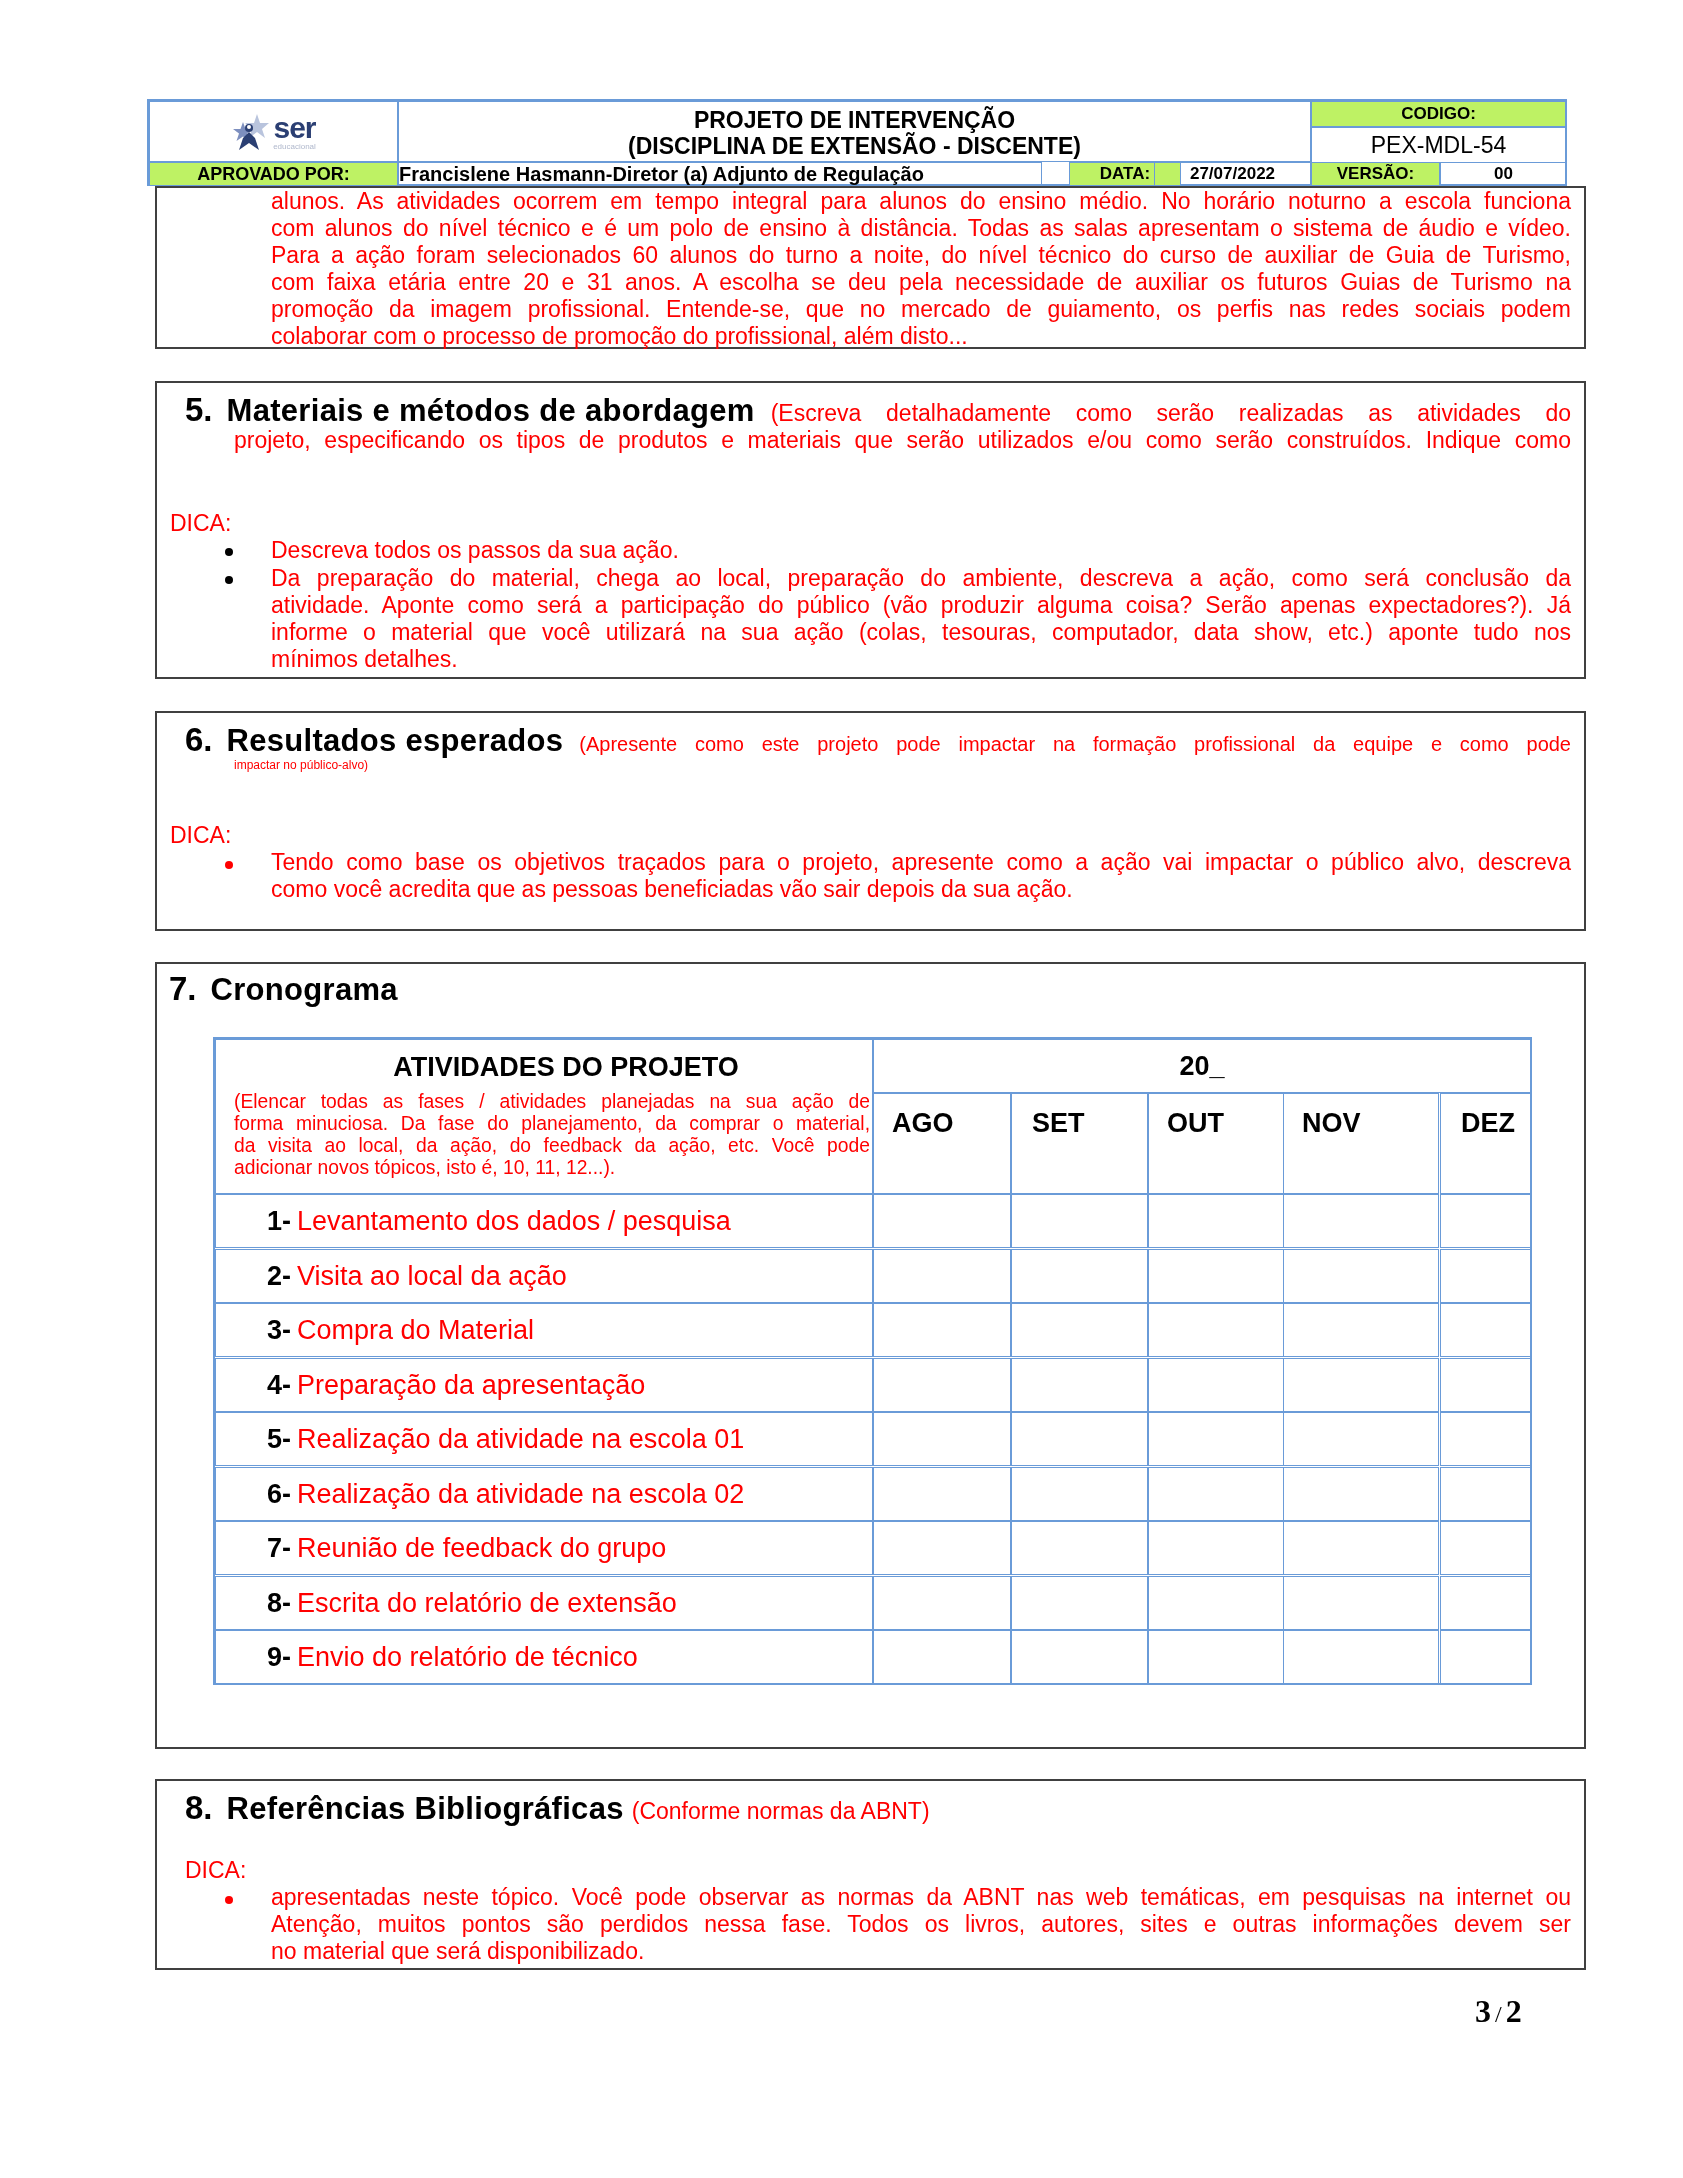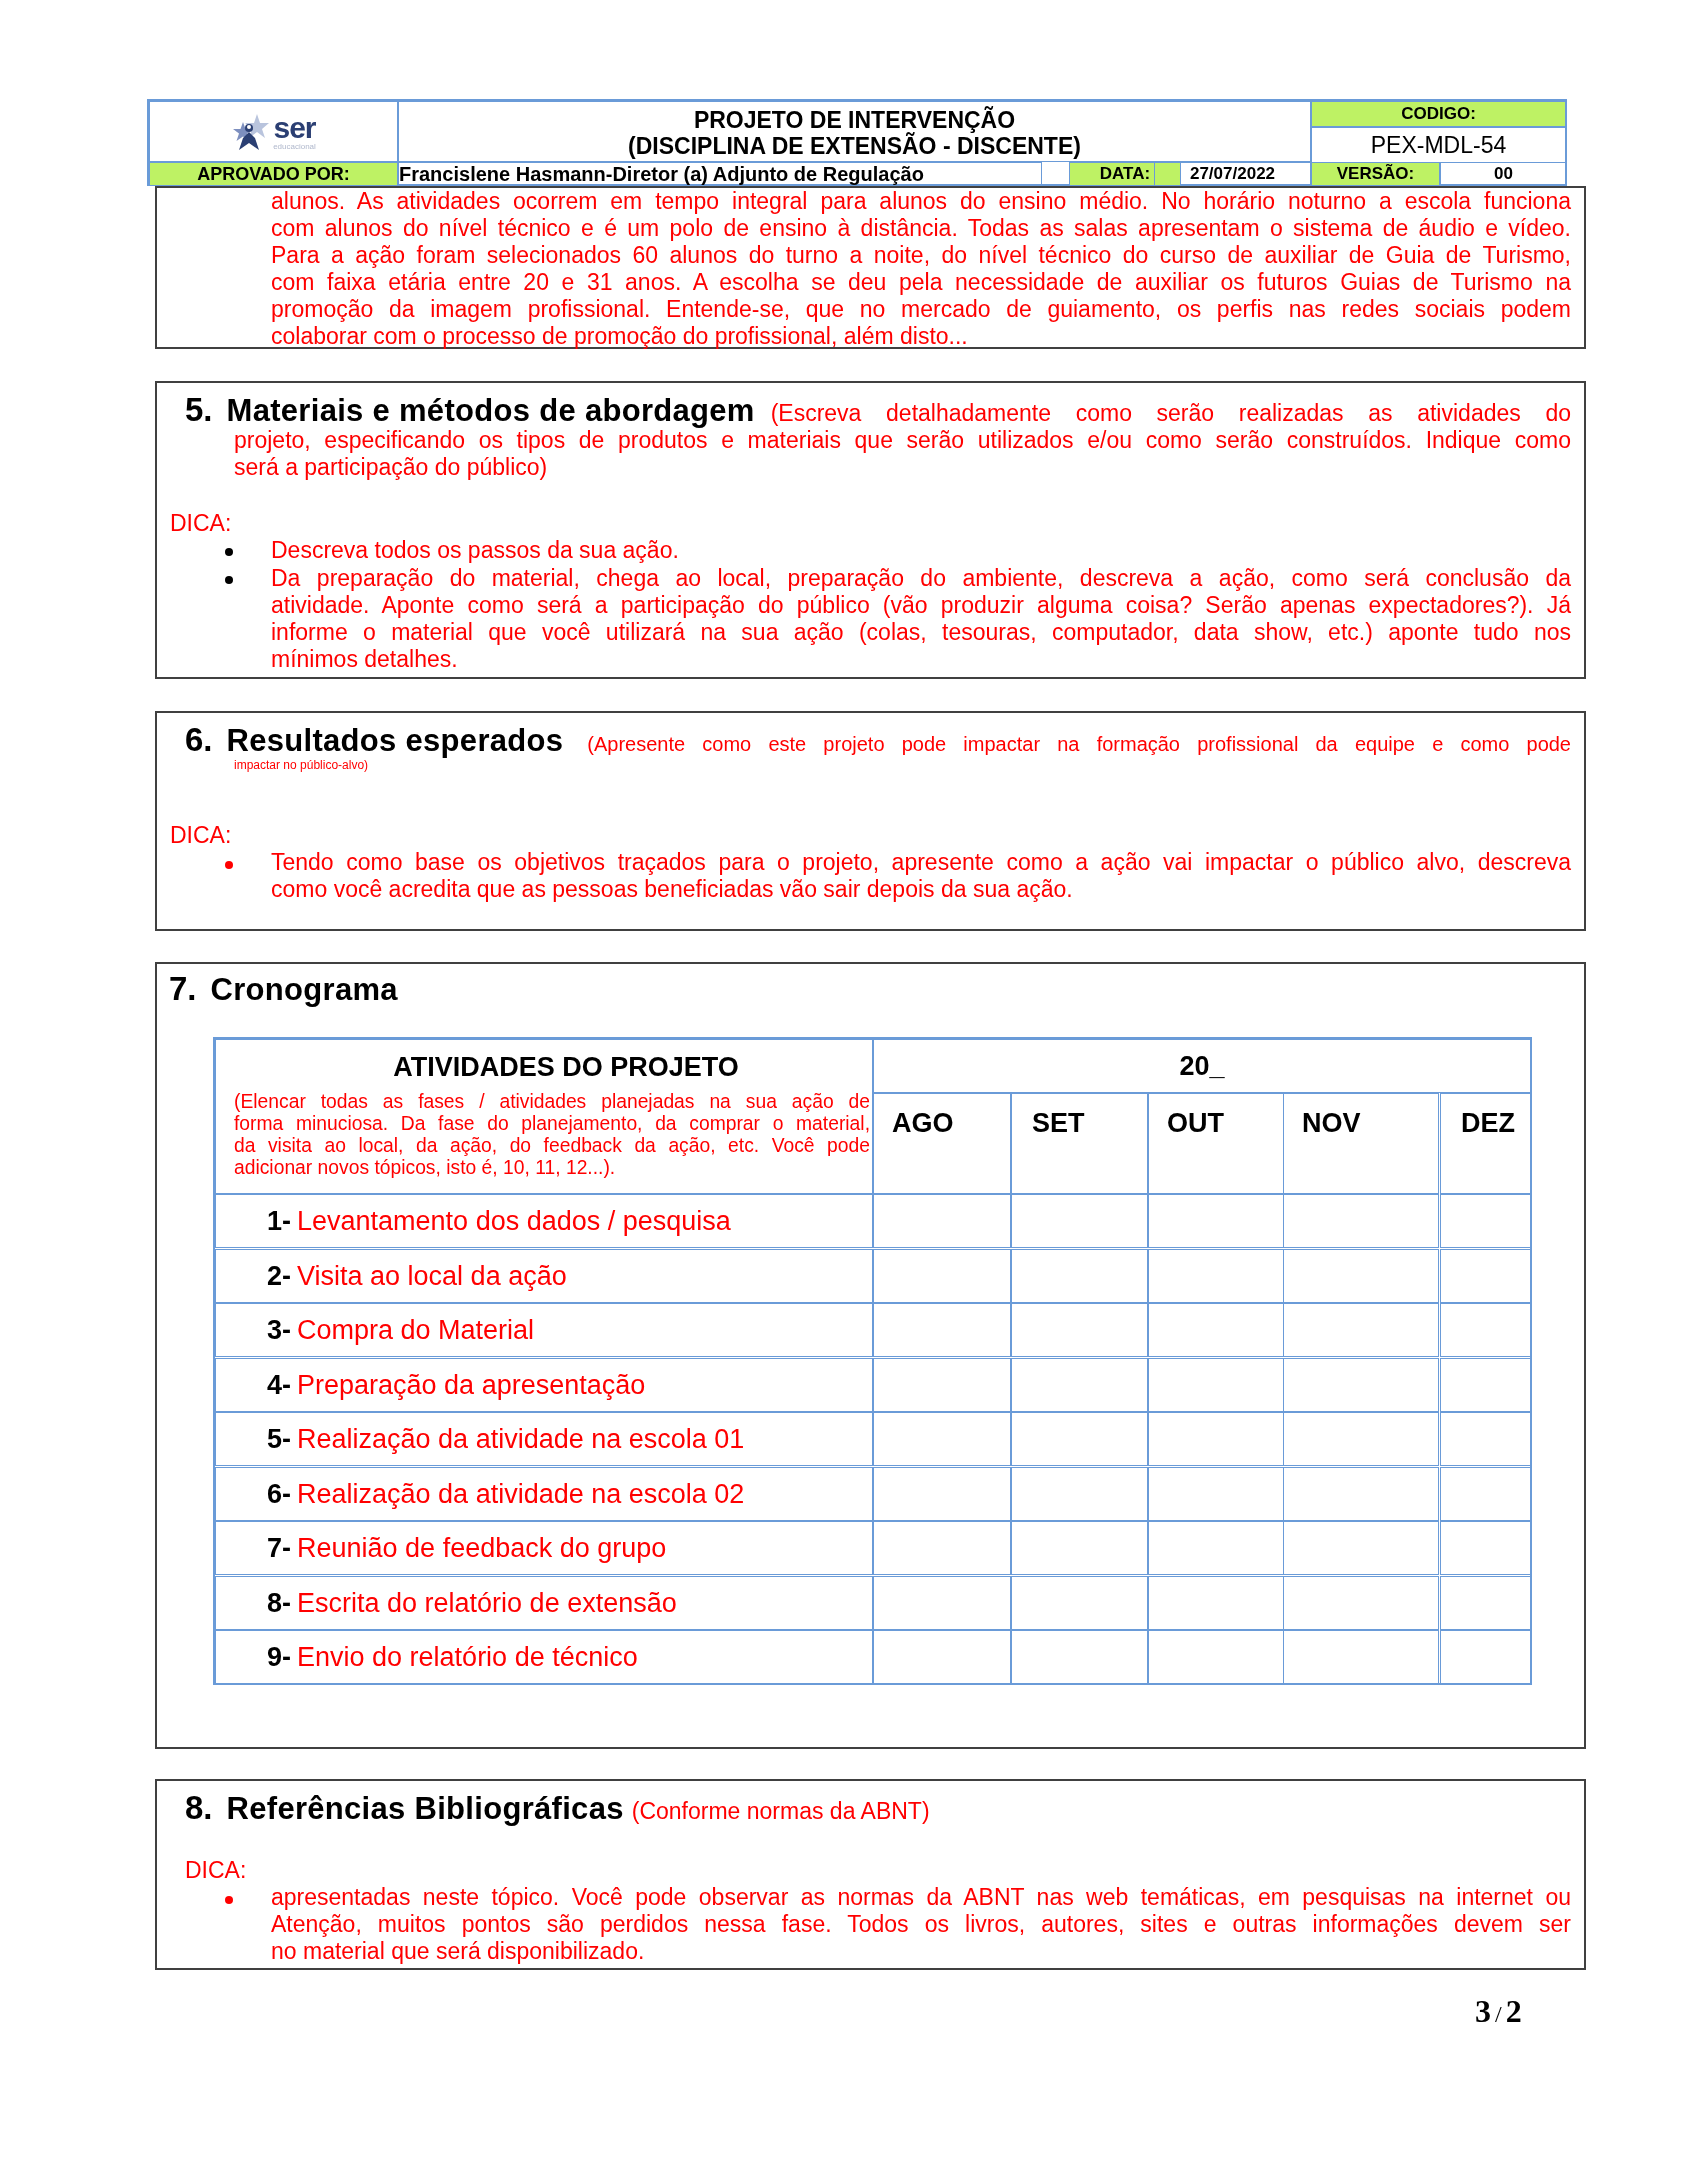--- a/index.html
+++ b/index.html
@@ -93,39 +93,38 @@
 </div>
 
 <div class="abs box" style="left:155px;top:381px;width:1431px;height:298px;">
   <div class="abs" style="left:28px;top:8px;width:1386px;display:flex;align-items:baseline;">
     <span class="sec-num">5.</span>
     <span class="sec-title" style="margin-left:14px;">Materiais e métodos de abordagem</span>
     <span class="red" style="font-size:23px;margin-left:16px;flex:1;text-align:justify;text-align-last:justify;">(Escreva detalhadamente como serão realizadas as atividades do</span>
   </div>
   <div class="abs red txt" style="left:77px;top:44px;width:1337px;">
     <div class="just">projeto, especificando os tipos de produtos e materiais que serão utilizados e/ou como serão construídos. Indique como</div>
-    <div>será a participação do público)</div>
   </div>
   <div class="abs red" style="left:13px;top:127px;font-size:23px;">DICA:</div>
   <span class="bullet" style="left:68px;top:165px;"></span>
   <div class="abs red txt" style="left:114px;top:154px;width:1300px;">Descreva todos os passos da sua ação.</div>
   <span class="bullet" style="left:68px;top:193px;"></span>
   <div class="abs red txt" style="left:114px;top:182px;width:1300px;">
     <div class="just">Da preparação do material, chega ao local, preparação do ambiente, descreva a ação, como será conclusão da</div>
     <div class="just">atividade. Aponte como será a participação do público (vão produzir alguma coisa? Serão apenas expectadores?). Já</div>
     <div class="just">informe o material que você utilizará na sua ação (colas, tesouras, computador, data show, etc.) aponte tudo nos</div>
     <div>mínimos detalhes.</div>
   </div>
 </div>
 
 <div class="abs box" style="left:155px;top:711px;width:1431px;height:220px;">
   <div class="abs" style="left:28px;top:8px;width:1386px;display:flex;align-items:baseline;">
     <span class="sec-num">6.</span>
     <span class="sec-title" style="margin-left:14px;">Resultados esperados</span>
-    <span class="red" style="font-size:20px;margin-left:24px;flex:1;text-align:justify;text-align-last:justify;">(Apresente como este projeto pode impactar na formação profissional da equipe e como pode</span>
+    <span class="red" style="font-size:20px;margin-left:16px;flex:1;text-align:justify;text-align-last:justify;">(Apresente como este projeto pode impactar na formação profissional da equipe e como pode</span>
   </div>
   <div class="abs red" style="left:77px;top:45px;font-size:12px;">impactar no público-alvo)</div>
   <div class="abs red" style="left:13px;top:109px;font-size:23px;">DICA:</div>
   <span class="bullet r" style="left:68px;top:148px;"></span>
   <div class="abs red txt" style="left:114px;top:136px;width:1300px;">
     <div class="just">Tendo como base os objetivos traçados para o projeto, apresente como a ação vai impactar o público alvo, descreva</div>
     <div>como você acredita que as pessoas beneficiadas vão sair depois da sua ação.</div>
   </div>
 </div>
 

